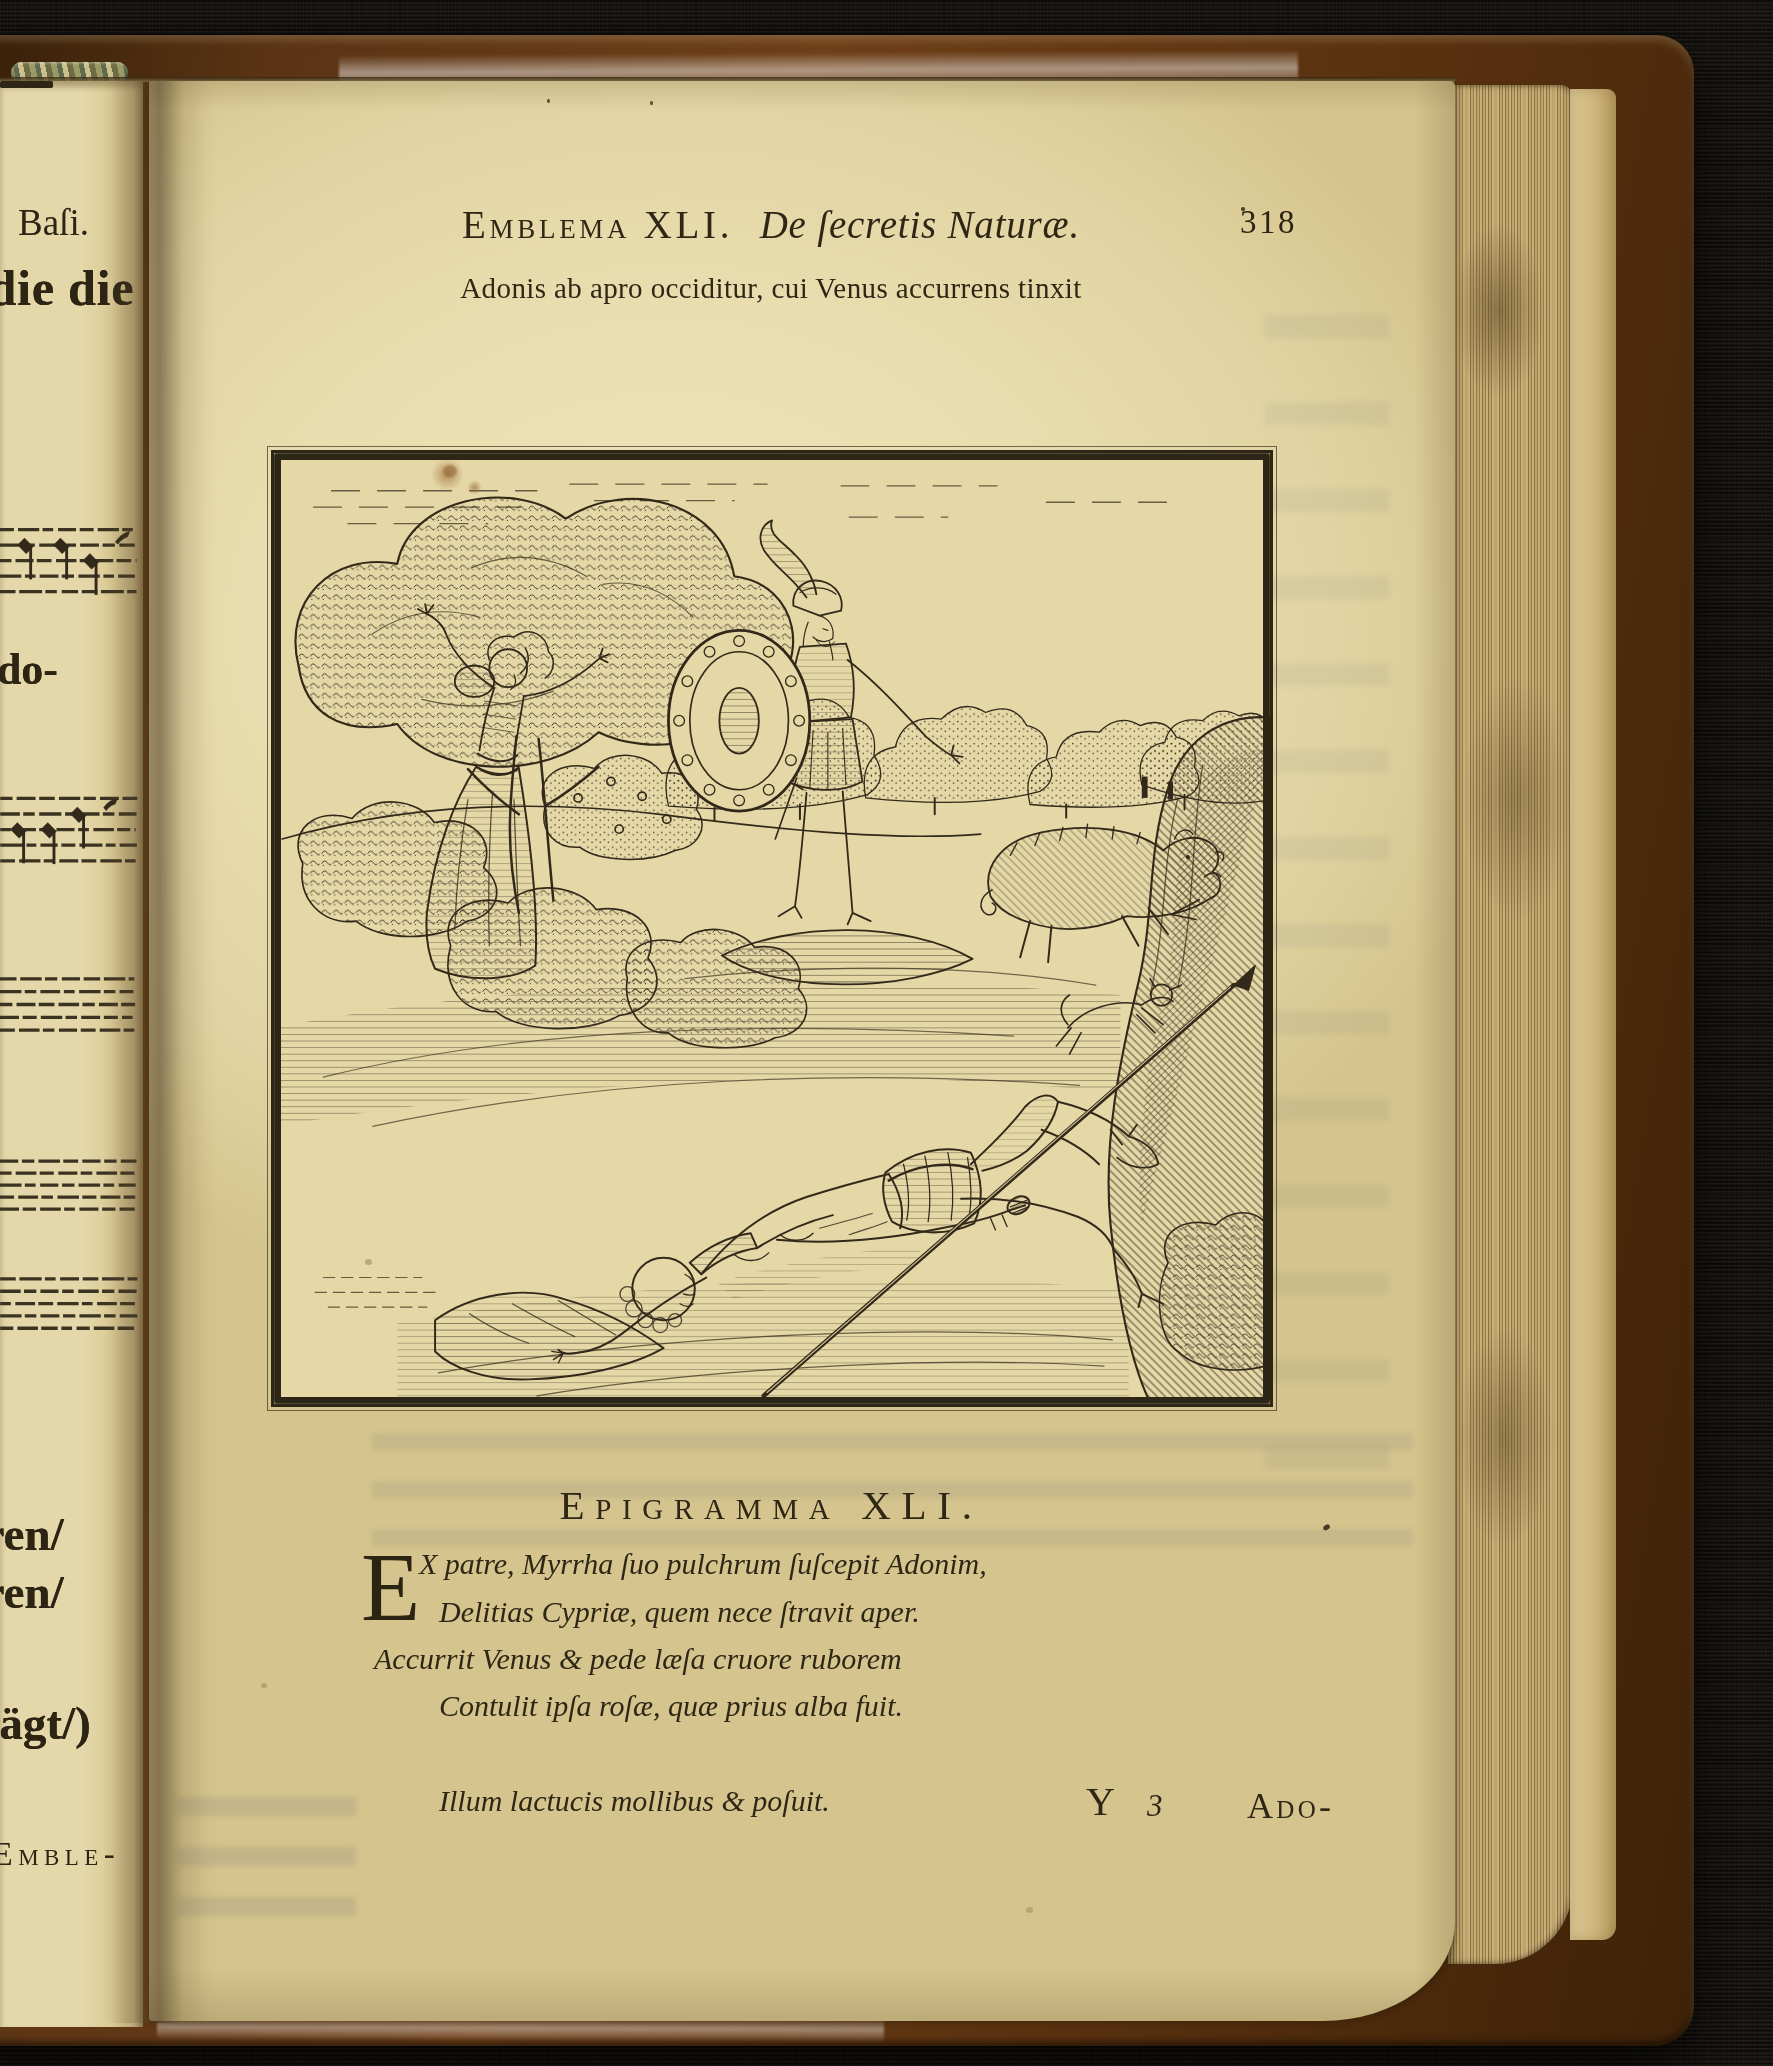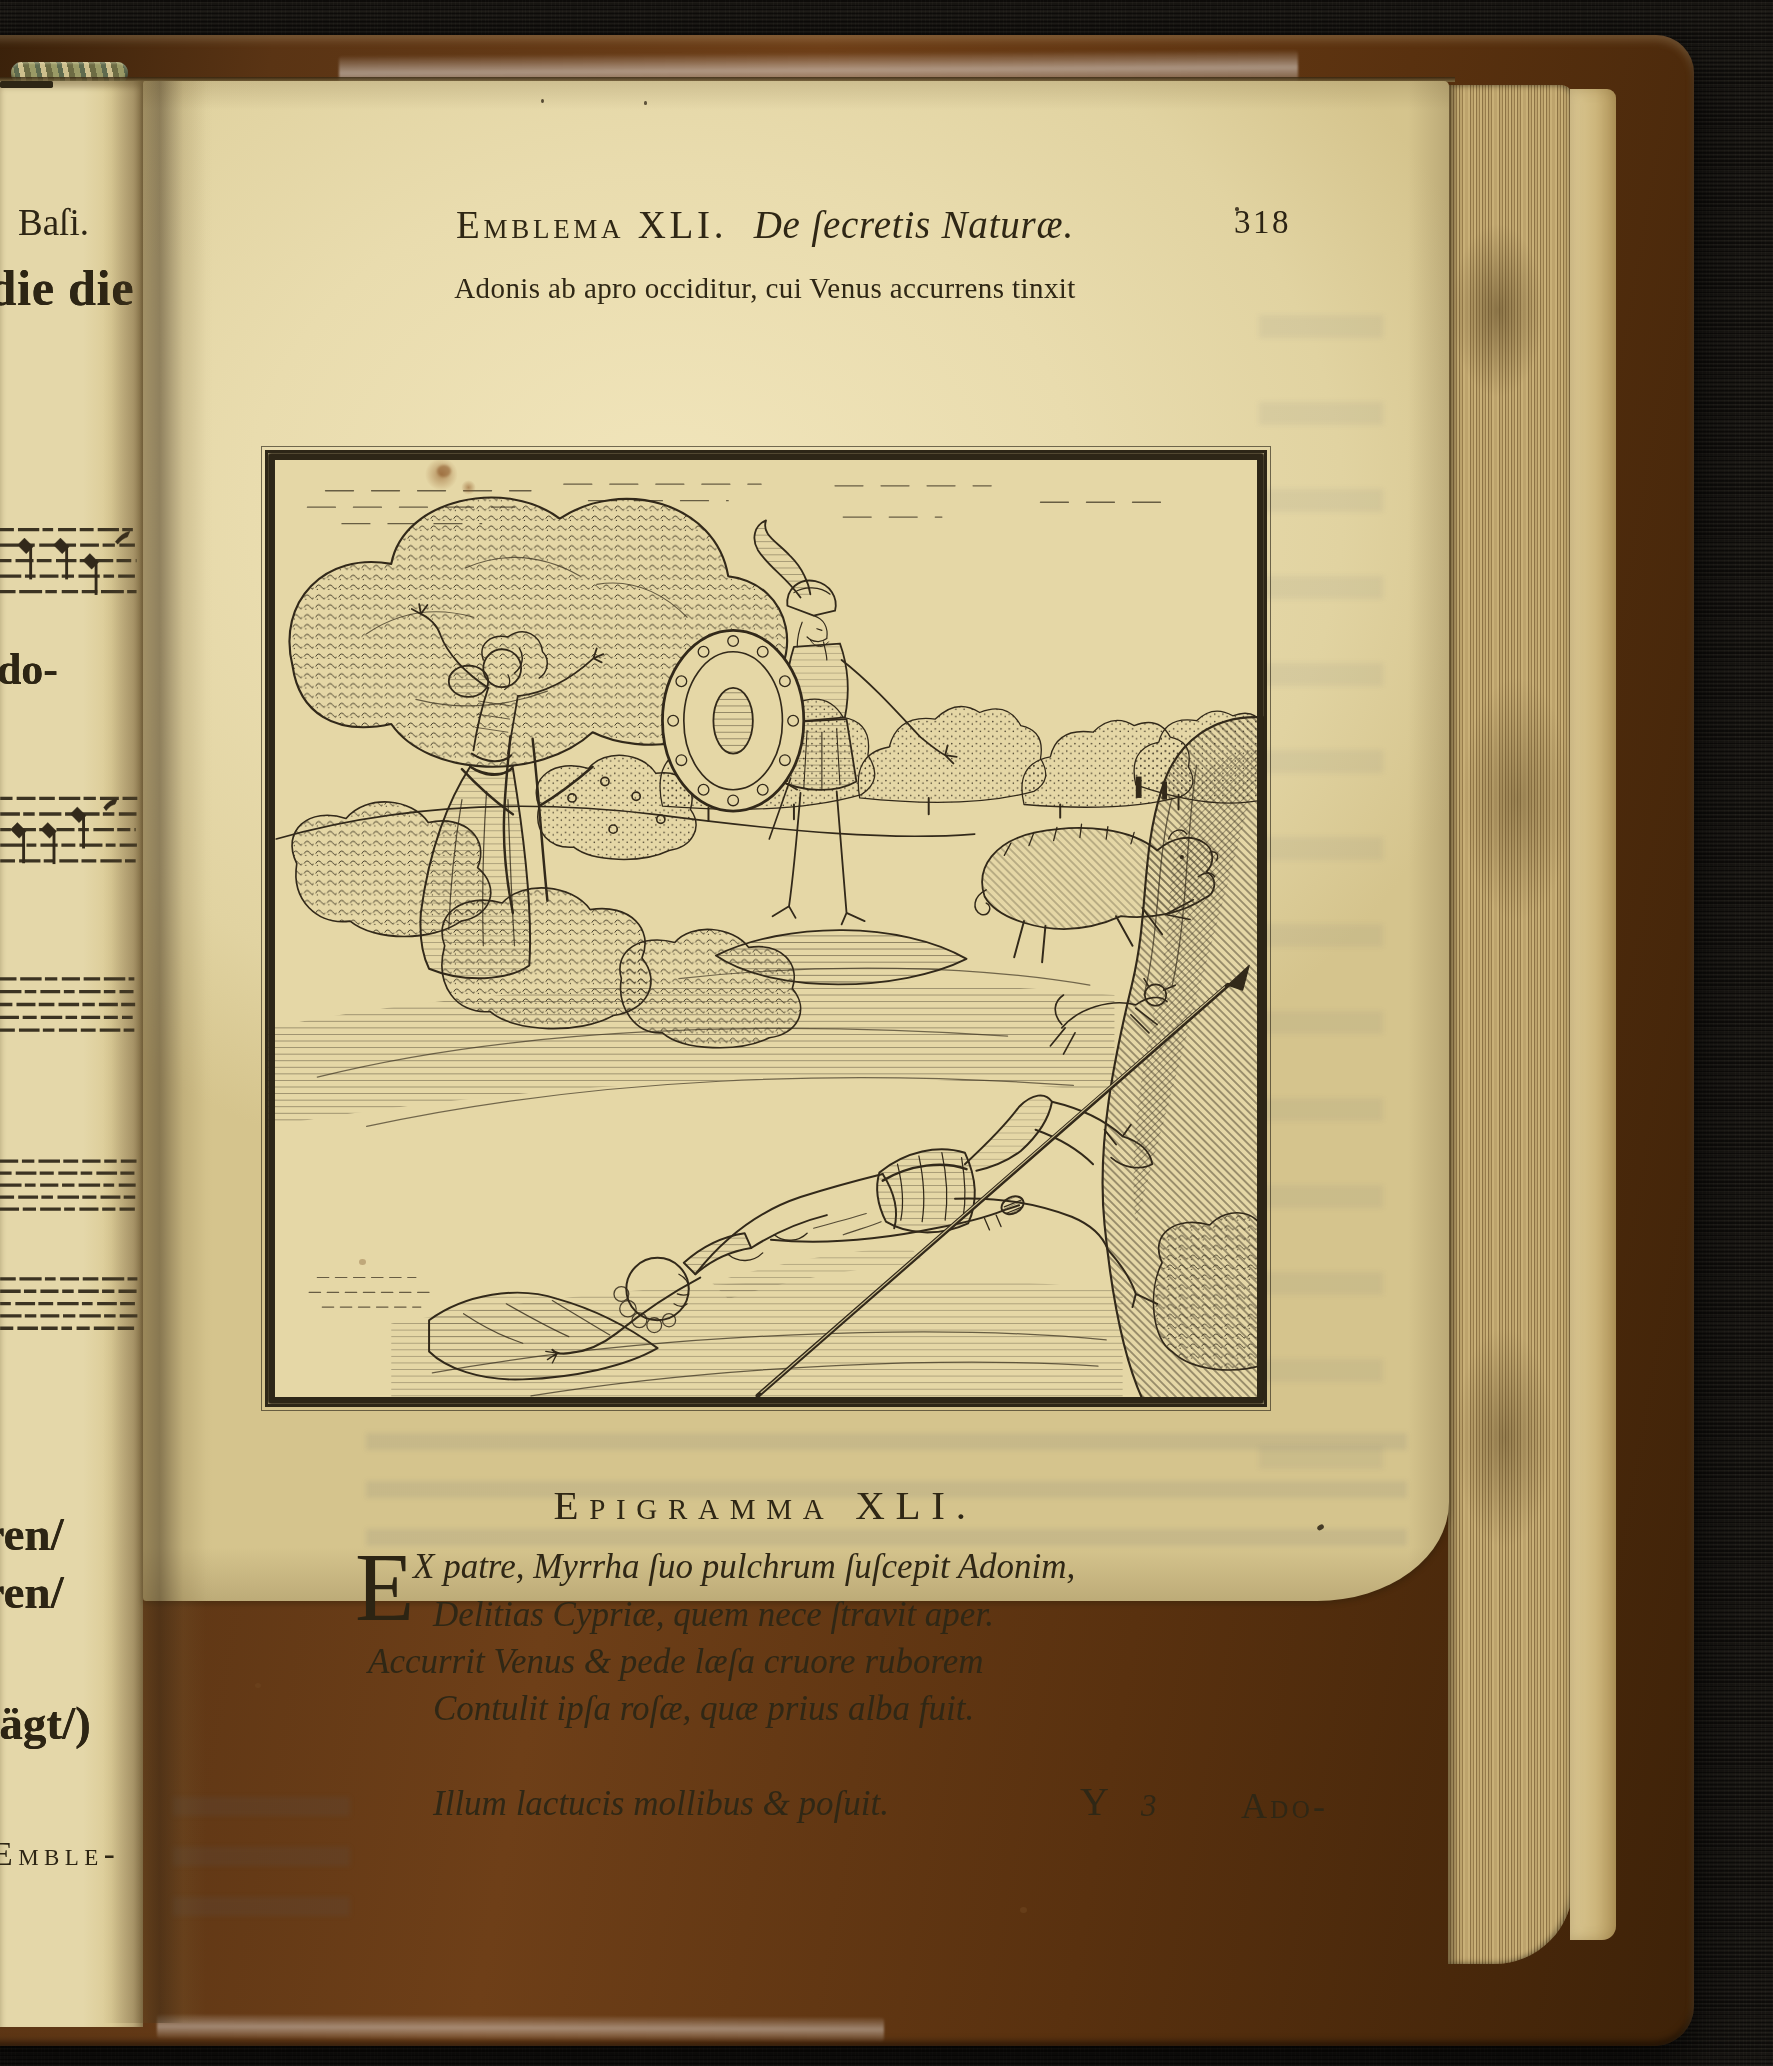--- a/index.html
+++ b/index.html
@@ -32,21 +32,21 @@
       radial-gradient(70px 157px at 45% 72%, rgba(94,73,38,.45), transparent 70%),
       repeating-linear-gradient(90deg,#bda36c 0 2.1px,#977c4b 2.1px 2.9px,#c9b077 2.9px 5px,#8d7345 5px 5.8px);
     box-shadow:inset 5.8px 0 7.4px rgba(40,28,12,.45), inset -3.3px 0 5px rgba(0,0,0,.3);}
   .endpaper{position:absolute;left:1570px;top:89px;width:46px;height:1851px;border-radius:0 9px 14px 0;
     background:linear-gradient(90deg,#dcc995,#cdb67c 55%,#b3975c);
     box-shadow:inset 0 0 12.4px rgba(120,95,50,.35);}
   
   .page-verso{position:absolute;left:0;top:81px;width:143px;height:1946px;
     background:linear-gradient(90deg,#e4d7a9 0 58%,#dbcb96 78%,#bca97a 93%,#937f55 100%);
     box-shadow:inset 0 5.8px 6.6px rgba(90,70,35,.4);}
-  .page-recto{position:absolute;left:143px;top:81px;width:1306px;height:1520px;
+  .page-recto{position:absolute;left:149px;top:81px;width:1306px;height:1940px;
     border-radius:1.7px 5px 132px 3.3px / 1.7px 5px 99px 3.3px;
     background-color:#e9dcae;
     background-image:
       linear-gradient(90deg, rgba(110,90,50,.34), rgba(110,90,50,.12) 29px, transparent 70px),
       linear-gradient(270deg, rgba(120,100,60,.28), transparent 41px),
       linear-gradient(0deg, rgba(120,100,60,.26), transparent 54px),
       linear-gradient(180deg, rgba(120,100,60,.22), transparent 29px),
       radial-gradient(868px 702px at 40% 28%, #f1e5bb 0%, #e9dcae 48%, #e1d3a1 78%, #d5c48d 100%);
     box-shadow:0.8px 2.5px 5.8px rgba(40,28,10,.35);}
   .gutter{position:absolute;left:103px;top:81px;width:103px;height:1942px;pointer-events:none;
@@ -59,21 +59,21 @@
   .hdr .sc{font-variant:small-caps;letter-spacing:3.7px;}
   .hdr .it{font-style:italic;letter-spacing:0.8px;margin-left:26.4px;}
   .pageno{left:1091px;top:123px;font-size:33px;letter-spacing:2.5px;color:#2c2414;}
   .motto{top:183px;font-size:29px;line-height:48px;letter-spacing:0.4px;}
   .engraving{position:absolute;left:122px;top:369px;width:1002px;height:957px;
     border:3.3px solid #2d2617;box-sizing:border-box;background:#e5d7a6;}
   .engraving::before{content:"";position:absolute;inset:-6.6px;border:1.2px solid rgba(45,38,23,.65);pointer-events:none;}
   .engraving svg{display:block;width:100%;height:100%;}
   .epihdr{top:1400px;font-size:41px;letter-spacing:10.7px;font-variant:small-caps;}
   .dropcap{left:212px;top:1461px;font-size:97px;line-height:91px;color:#2c2413;}
-  .epiline{font-style:italic;font-size:35px;color:#2f2715;}
+  .epiline{font-style:italic;font-size:30px;color:#2f2715;}
   .l1{left:270px;top:1466px;} .l2{left:290px;top:1514px;} .l3{left:225px;top:1561px;}
   .l4{left:290px;top:1608px;} .l5{left:222px;top:1655px;} .l6{left:290px;top:1703px;}
   .sigY{left:937px;top:1697px;font-size:40px;}
   .sig3{left:998px;top:1707px;font-size:31px;font-style:italic;}
   .catch{left:1086px;top:1704px;font-size:36px;font-variant:small-caps;letter-spacing:3.3px;margin-left:12px;}
   
   .v{position:absolute;white-space:nowrap;color:#2d2514;}
   .frak{font-weight:700;text-shadow:0.2px 0 currentColor;}
   .vf1{left:18px;top:120px;font-size:37px;}
   .vf2{left:-11.6px;top:178px;font-size:50px;letter-spacing:0.8px;}

